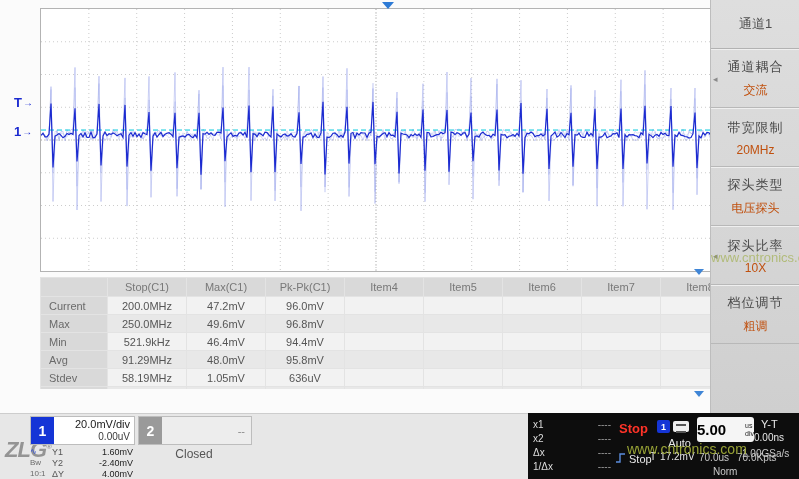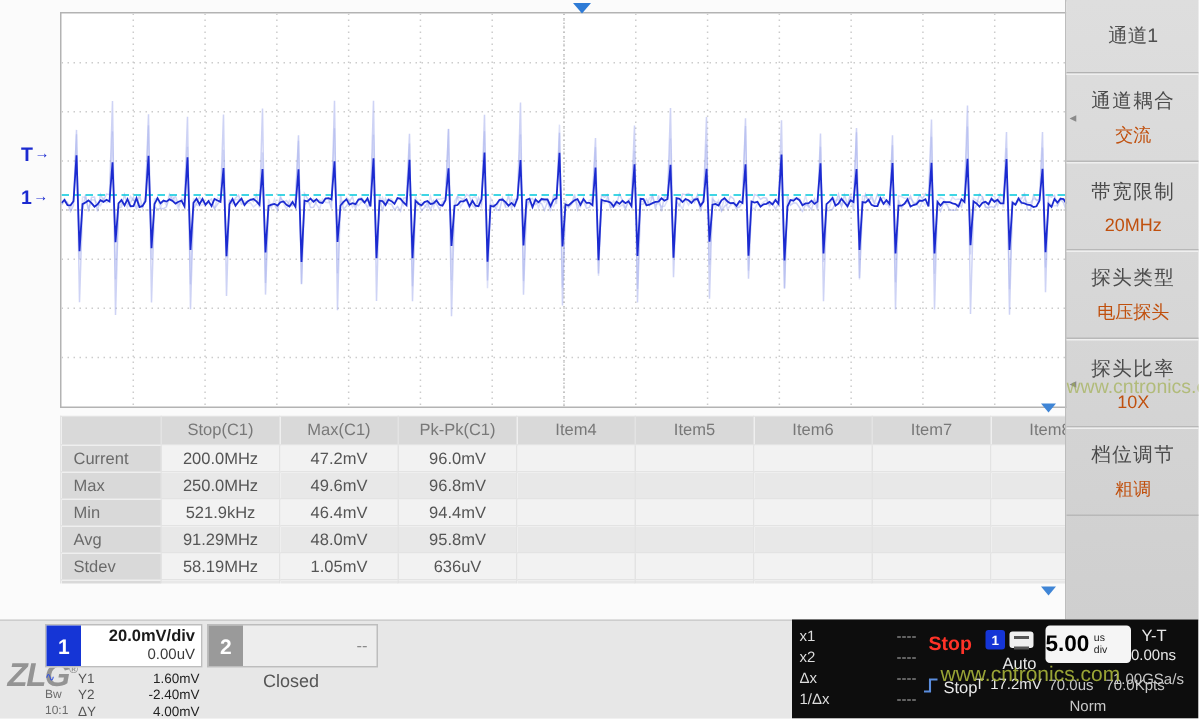--- a/index.html
+++ b/index.html
@@ -64,21 +64,21 @@
   .ch-box{position:absolute;display:flex;align-items:stretch;height:27px;
           border:1px solid #bdbdbd;background:#fff;}
   .ch1-box{left:30px;top:416px;width:103px;}
   .ch2-box{left:138px;top:416px;width:112px;background:#ededed;}
   .ch-badge{width:23px;display:flex;align-items:center;justify-content:center;
             color:#fff;font-weight:bold;font-size:14px;}
   .ch-badge.b1{background:#1535d6;}
   .ch-badge.b2{background:#9a9a9a;}
   .ch-vals{flex:1;display:flex;flex-direction:column;justify-content:center;
            align-items:flex-end;padding-right:4px;line-height:1.15;}
-  .ch-scale{font-size:11px;font-weight:bold;color:#1a1a1a;}
+  .ch-scale{font-size:11px;font-weight:normal;color:#1a1a1a;}
   .ch-offset{font-size:10px;color:#3a3a3a;}
   .ch2-dash{flex:1;display:flex;align-items:center;justify-content:flex-end;
             padding-right:6px;color:#8a8a8a;font-size:11px;}
   .ch2-status{position:absolute;left:138px;top:447px;width:112px;text-align:center;
               font-size:12px;color:#555;}
 
   .y-readouts{position:absolute;left:30px;top:446px;width:103px;}
   .yrow{display:flex;align-items:center;height:11px;font-size:9px;}
   .ytag{width:22px;color:#6a6a6a;font-size:8px;}
   .ytag.blue{color:#2e4fe0;}
@@ -97,21 +97,21 @@
   .t-badge{width:13px;height:13px;background:#1535d6;color:#fff;font-size:9px;font-weight:bold;
            display:flex;align-items:center;justify-content:center;border-radius:2px;}
   .disp-icon{width:16px;height:11px;background:#efefef;border-radius:2px;position:relative;}
   .disp-icon::after{content:"";position:absolute;left:3px;right:3px;top:3px;height:5px;
                     border-top:2px solid #555;border-bottom:2px solid #555;}
   .trig-mode{position:absolute;left:657px;top:437px;width:34px;text-align:right;
              font-size:11px;color:#e8e8e8;}
   .trig-level{position:absolute;left:650px;top:451px;display:flex;gap:4px;font-size:10px;color:#e8e8e8;}
 
   .tb-box{position:absolute;left:697px;top:417px;width:57px;height:25px;background:#f5f5f5;
-          border-radius:3px;display:flex;align-items:center;justify-content:flex-start;gap:3px;}
+          border-radius:3px;display:flex;align-items:center;justify-content:space-between;gap:3px;}
   .tb-val{font-size:15px;font-weight:bold;color:#000;}
   .tb-unit{display:flex;flex-direction:column;font-size:7px;color:#222;line-height:1.1;}
 
   .yt-mode{position:absolute;left:761px;top:418px;font-size:11px;color:#e8e8e8;}
   .yt-delay{position:absolute;left:754px;top:432px;font-size:10px;color:#e8e8e8;}
   .tb-window{position:absolute;left:699px;top:452px;font-size:10px;color:#c8c8c8;}
   .tb-points{position:absolute;left:737px;top:452px;font-size:10px;color:#c8c8c8;}
   .acq-mode{position:absolute;left:713px;top:466px;font-size:10px;color:#c8c8c8;}
   .sample-rate{position:absolute;left:742px;top:448px;font-size:10px;color:#c8c8c8;}
 

